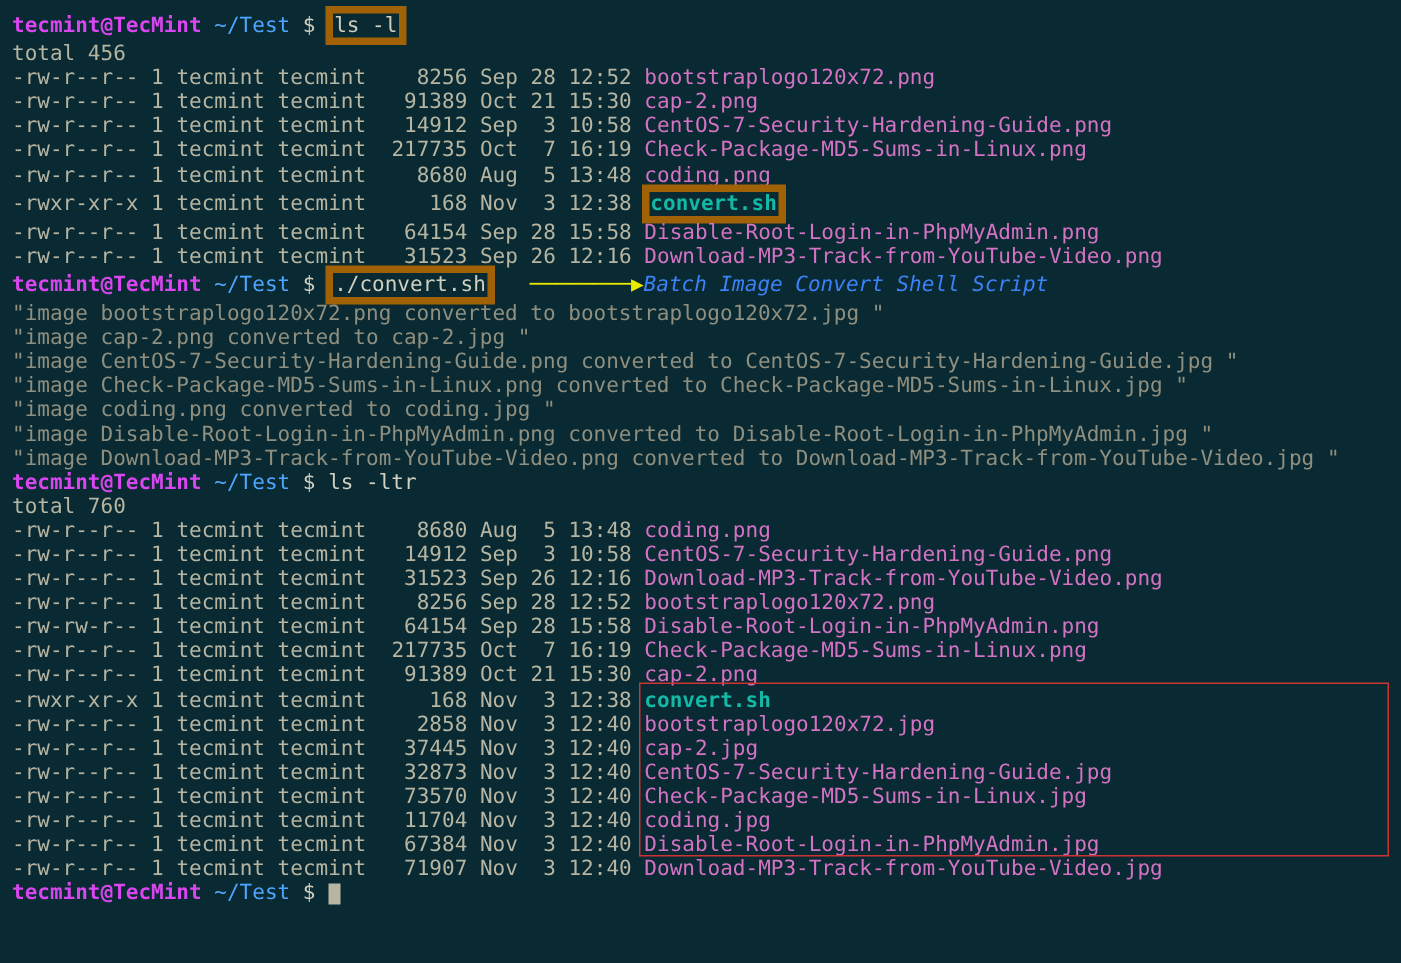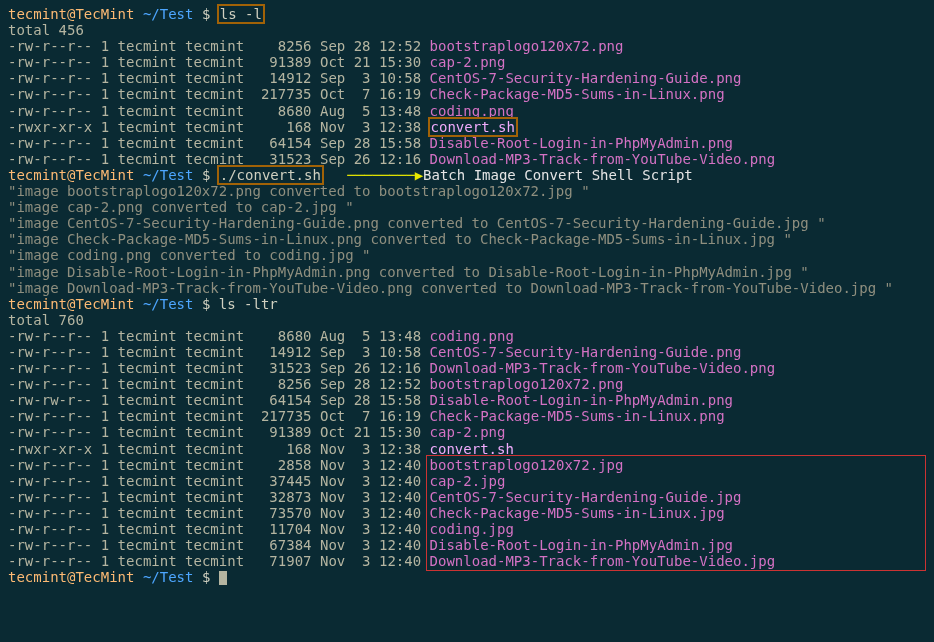--- a/index.html
+++ b/index.html
@@ -1,24 +1,24 @@
 <!DOCTYPE html>
 <html><head>
 <meta charset="utf-8">
 <style>
   html,body{margin:0;padding:0;background:#0a2a33;font-family:"DejaVu Sans Mono","Lucida Console",monospace;font-size:14px;line-height:1.15;color:#b5b5a1}
   #term{padding:6px 8px;width:918px;white-space:pre;position:relative}
-  .grn{color:#fdba74;font-weight:normal}
+  .grn{color:#d946ef;font-weight:bold}
   .blu{color:#4da6ff;font-weight:normal}
   .wht{color:#d0d0c0}
   .pnk{color:#d472c4;font-weight:normal}
-  .exe{color:#f0abfc;font-weight:normal}
+  .exe{color:#14b8a6;font-weight:bold}
   .dim{color:#8f8f7f}
-  .box{border:2px solid #a16207;display:inline-block;padding:0 1px;margin:-2px -2px}
-  .ann{color:#e5e5e5;}
+  .box{border:5px solid #a16207;display:inline-block;padding:0 1px;margin:-2px -2px}
+  .ann{color:#3b82f6;font-style:italic}
   .arrow{color:#e8e800}
   .cursor{display:inline-block;width:8px;height:14px;background:#b5b5a1;vertical-align:text-bottom}
   .bigbox{position:absolute;border:1px solid #cc3333;pointer-events:none}
 </style>
 </head>
 <body>
 
 <div id="term"><div><span class="grn">tecmint@TecMint</span> <span class="blu">~/Test</span> <span class="wht">$</span> <span class="box"><span class="wht">ls -l</span></span></div><div>total 456</div><div><span>-rw-r--r--</span> <span>1</span> <span>tecmint</span> <span>tecmint</span> <span>   8256</span> <span>Sep 28 12:52</span> <span class="pnk">bootstraplogo120x72.png</span></div><div><span>-rw-r--r--</span> <span>1</span> <span>tecmint</span> <span>tecmint</span> <span>  91389</span> <span>Oct 21 15:30</span> <span class="pnk">cap-2.png</span></div><div><span>-rw-r--r--</span> <span>1</span> <span>tecmint</span> <span>tecmint</span> <span>  14912</span> <span>Sep  3 10:58</span> <span class="pnk">CentOS-7-Security-Hardening-Guide.png</span></div><div><span>-rw-r--r--</span> <span>1</span> <span>tecmint</span> <span>tecmint</span> <span> 217735</span> <span>Oct  7 16:19</span> <span class="pnk">Check-Package-MD5-Sums-in-Linux.png</span></div><div><span>-rw-r--r--</span> <span>1</span> <span>tecmint</span> <span>tecmint</span> <span>   8680</span> <span>Aug  5 13:48</span> <span class="pnk">coding.png</span></div><div><span>-rwxr-xr-x</span> <span>1</span> <span>tecmint</span> <span>tecmint</span> <span>    168</span> <span>Nov  3 12:38</span> <span class="box"><span class="exe">convert.sh</span></span></div><div><span>-rw-r--r--</span> <span>1</span> <span>tecmint</span> <span>tecmint</span> <span>  64154</span> <span>Sep 28 15:58</span> <span class="pnk">Disable-Root-Login-in-PhpMyAdmin.png</span></div><div><span>-rw-r--r--</span> <span>1</span> <span>tecmint</span> <span>tecmint</span> <span>  31523</span> <span>Sep 26 12:16</span> <span class="pnk">Download-MP3-Track-from-YouTube-Video.png</span></div><div><span class="grn">tecmint@TecMint</span> <span class="blu">~/Test</span> <span class="wht">$</span> <span class="box"><span class="wht">./convert.sh</span></span>   <span class="arrow">────────▶</span><span class="ann">Batch Image Convert Shell Script</span></div><div class="dim" style="white-space:pre-wrap"><div>"image bootstraplogo120x72.png converted to bootstraplogo120x72.jpg "</div><div>"image cap-2.png converted to cap-2.jpg "</div><div>"image CentOS-7-Security-Hardening-Guide.png converted to CentOS-7-Security-Hardening-Guide.jpg "</div><div>"image Check-Package-MD5-Sums-in-Linux.png converted to Check-Package-MD5-Sums-in-Linux.jpg "</div><div>"image coding.png converted to coding.jpg "</div><div>"image Disable-Root-Login-in-PhpMyAdmin.png converted to Disable-Root-Login-in-PhpMyAdmin.jpg "</div><div>"image Download-MP3-Track-from-YouTube-Video.png converted to Download-MP3-Track-from-YouTube-Video.jpg "</div></div><div><span class="grn">tecmint@TecMint</span> <span class="blu">~/Test</span> <span class="wht">$</span> <span class="wht">ls -ltr</span></div><div>total 760</div><div><span>-rw-r--r--</span> <span>1</span> <span>tecmint</span> <span>tecmint</span> <span>   8680</span> <span>Aug  5 13:48</span> <span class="pnk">coding.png</span></div><div><span>-rw-r--r--</span> <span>1</span> <span>tecmint</span> <span>tecmint</span> <span>  14912</span> <span>Sep  3 10:58</span> <span class="pnk">CentOS-7-Security-Hardening-Guide.png</span></div><div><span>-rw-r--r--</span> <span>1</span> <span>tecmint</span> <span>tecmint</span> <span>  31523</span> <span>Sep 26 12:16</span> <span class="pnk">Download-MP3-Track-from-YouTube-Video.png</span></div><div><span>-rw-r--r--</span> <span>1</span> <span>tecmint</span> <span>tecmint</span> <span>   8256</span> <span>Sep 28 12:52</span> <span class="pnk">bootstraplogo120x72.png</span></div><div><span>-rw-rw-r--</span> <span>1</span> <span>tecmint</span> <span>tecmint</span> <span>  64154</span> <span>Sep 28 15:58</span> <span class="pnk">Disable-Root-Login-in-PhpMyAdmin.png</span></div><div><span>-rw-r--r--</span> <span>1</span> <span>tecmint</span> <span>tecmint</span> <span> 217735</span> <span>Oct  7 16:19</span> <span class="pnk">Check-Package-MD5-Sums-in-Linux.png</span></div><div><span>-rw-r--r--</span> <span>1</span> <span>tecmint</span> <span>tecmint</span> <span>  91389</span> <span>Oct 21 15:30</span> <span class="pnk">cap-2.png</span></div><div><span>-rwxr-xr-x</span> <span>1</span> <span>tecmint</span> <span>tecmint</span> <span>    168</span> <span>Nov  3 12:38</span> <span class="exe">convert.sh</span></div><div><span>-rw-r--r--</span> <span>1</span> <span>tecmint</span> <span>tecmint</span> <span>   2858</span> <span>Nov  3 12:40</span> <span class="pnk">bootstraplogo120x72.jpg</span></div><div><span>-rw-r--r--</span> <span>1</span> <span>tecmint</span> <span>tecmint</span> <span>  37445</span> <span>Nov  3 12:40</span> <span class="pnk">cap-2.jpg</span></div><div><span>-rw-r--r--</span> <span>1</span> <span>tecmint</span> <span>tecmint</span> <span>  32873</span> <span>Nov  3 12:40</span> <span class="pnk">CentOS-7-Security-Hardening-Guide.jpg</span></div><div><span>-rw-r--r--</span> <span>1</span> <span>tecmint</span> <span>tecmint</span> <span>  73570</span> <span>Nov  3 12:40</span> <span class="pnk">Check-Package-MD5-Sums-in-Linux.jpg</span></div><div><span>-rw-r--r--</span> <span>1</span> <span>tecmint</span> <span>tecmint</span> <span>  11704</span> <span>Nov  3 12:40</span> <span class="pnk">coding.jpg</span></div><div><span>-rw-r--r--</span> <span>1</span> <span>tecmint</span> <span>tecmint</span> <span>  67384</span> <span>Nov  3 12:40</span> <span class="pnk">Disable-Root-Login-in-PhpMyAdmin.jpg</span></div><div><span>-rw-r--r--</span> <span>1</span> <span>tecmint</span> <span>tecmint</span> <span>  71907</span> <span>Nov  3 12:40</span> <span class="pnk">Download-MP3-Track-from-YouTube-Video.jpg</span></div><div><span class="grn">tecmint@TecMint</span> <span class="blu">~/Test</span> <span class="wht">$</span> <span class="cursor"></span></div><div class="bigbox" style="left: 425.562px; top: 454.625px; width: 498.438px; height: 114.656px;"></div></div>
 
 </body></html>

